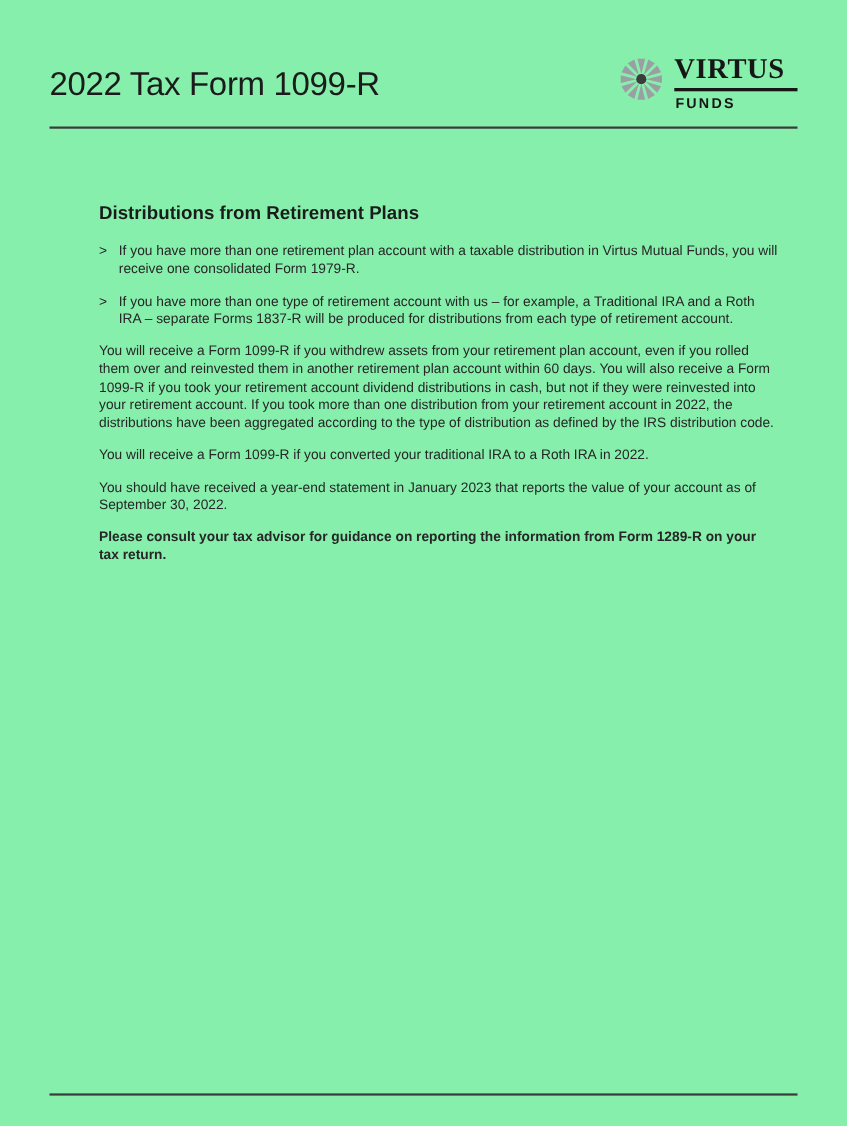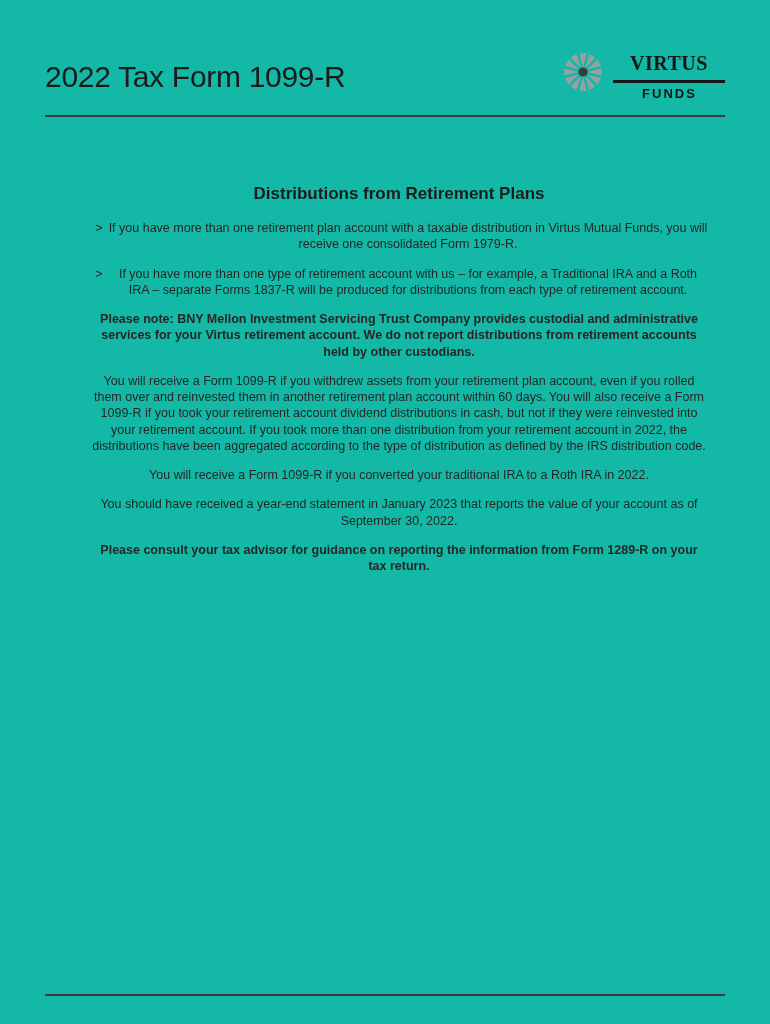--- a/index.html
+++ b/index.html
@@ -9,22 +9,21 @@
     height: 1024px;
     font-family: "Liberation Sans", sans-serif;
     color: #262626;
     position: relative;
     overflow: hidden;
   }
   .page {
     position: relative;
     width: 770px;
     height: 1024px;
-    background: #14b8a6;
-    text-align: center;
+    background: #86efac;
   }
 
   
   .header { padding: 48px 45px 0 45px; }
   .header-row {
     display: flex;
     justify-content: space-between;
     align-items: flex-start;
   }
   .page-title {
@@ -43,21 +42,21 @@
   .logo-icon { display: inline-block; width: 44px; height: 44px; margin-top: 2px; }
   .logo-text {
     display: flex;
     flex-direction: column;
     align-items: stretch;
     width: 112px;
   }
   .logo-brand {
     font-family: "Liberation Serif", serif;
     font-weight: 700;
-    font-size: 20px;
+    font-size: 26px;
     line-height: 30px;
     letter-spacing: 0.5px;
     color: #161616;
   }
   .logo-rule {
     height: 0;
     border-top: 3px solid #161616;
     margin: 2px 0 3px 0;
   }
   .logo-sub {
@@ -152,21 +151,20 @@
     <div class="bullet">
       <span class="bullet-marker">&gt;</span>
       <span class="bullet-text">If you have more than one retirement plan account with a taxable distribution in Virtus Mutual Funds, you will receive one consolidated Form 1979-R.</span>
     </div>
 
     <div class="bullet">
       <span class="bullet-marker">&gt;</span>
       <span class="bullet-text">If you have more than one type of retirement account with us – for example, a Traditional IRA and a Roth IRA – separate Forms 1837-R will be produced for distributions from each type of retirement account.</span>
     </div>
 
-    <p class="bold">Please note: BNY Mellon Investment Servicing Trust Company provides custodial and administrative services for your Virtus retirement account. We do not report distributions from retirement accounts held by other custodians.</p>
 
     <p>You will receive a Form 1099-R if you withdrew assets from your retirement plan account, even if you rolled them over and reinvested them in another retirement plan account within 60 days. You will also receive a Form 1099-R if you took your retirement account dividend distributions in cash, but not if they were reinvested into your retirement account. If you took more than one distribution from your retirement account in 2022, the distributions have been aggregated according to the type of distribution as defined by the IRS distribution code.</p>
     <p>You will receive a Form 1099-R if you converted your traditional IRA to a Roth IRA in 2022.</p>
     <p>You should have received a year-end statement in January 2023 that reports the value of your account as of September 30, 2022.</p>
 
     <p class="bold">Please consult your tax advisor for guidance on reporting the information from Form 1289-R on your tax return.</p>
   </main>
 
   <div class="footer-rule"></div>
 

